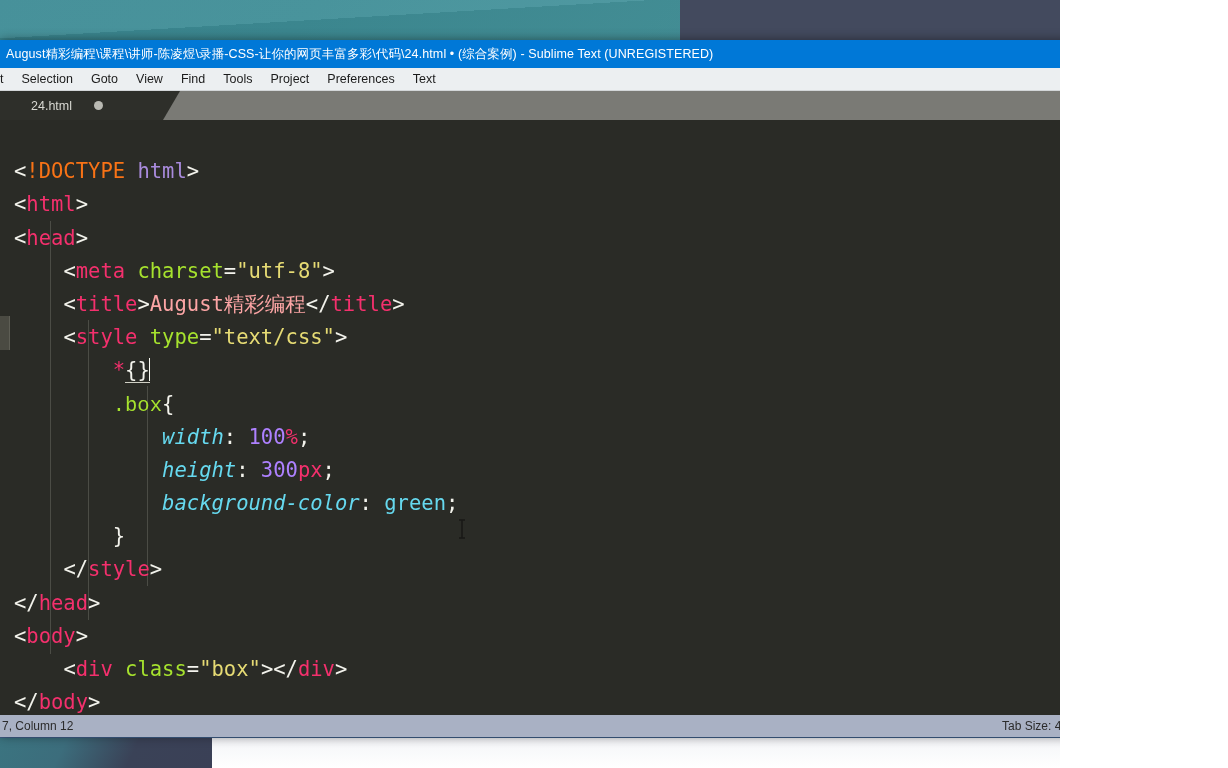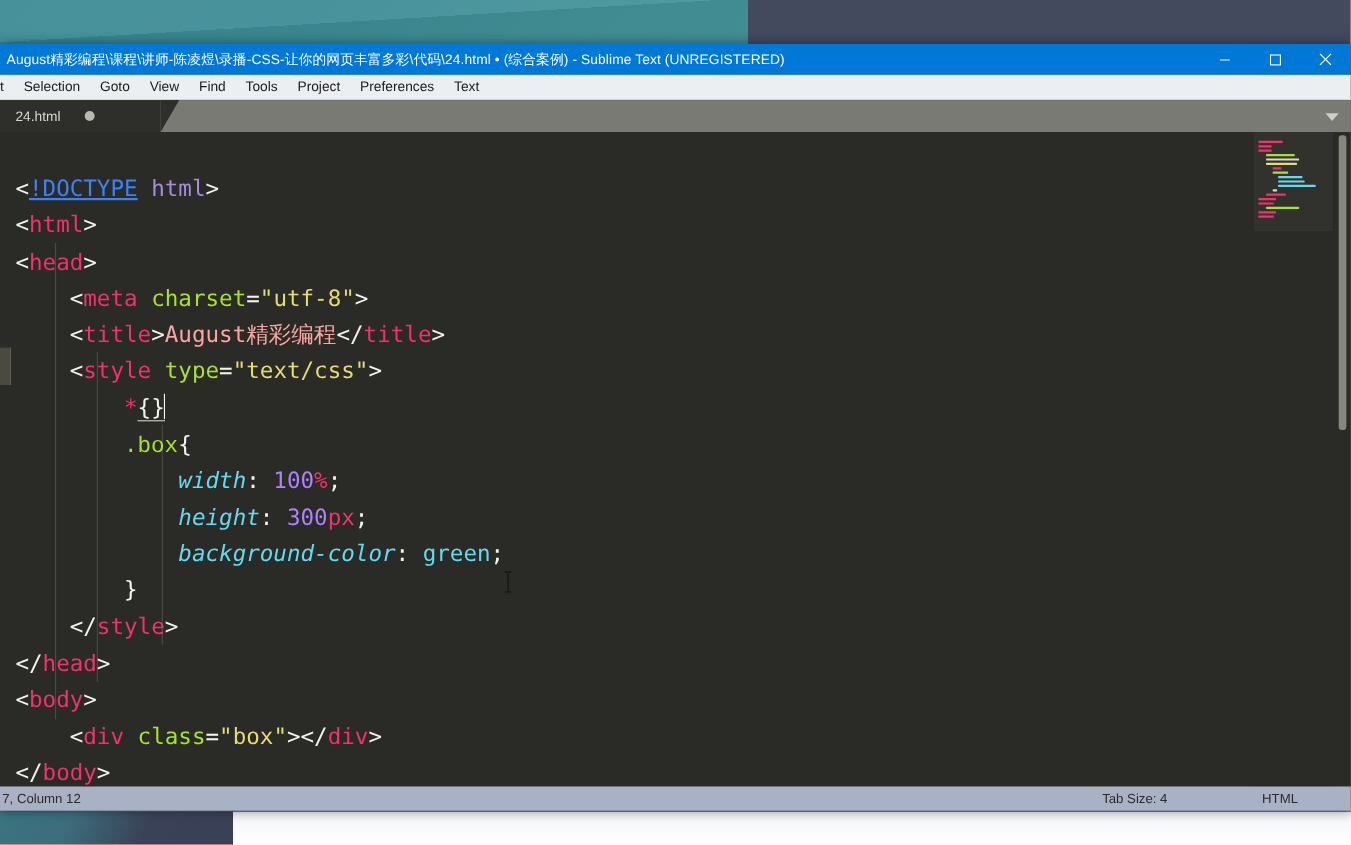--- a/index.html
+++ b/index.html
@@ -5,21 +5,21 @@
   html, body {
     margin: 0; padding: 0;
     width: 1228px; height: 768px;
     overflow: hidden;
     background: #ffffff;
     font-family: "Liberation Sans", sans-serif;
   }
 
   #screen {
     position: relative;
-    width: 1228px;
+    width: 1060px;
     height: 768px;
     overflow: hidden;
   }
 
   
   .desktop-base {
     position: absolute; left: 0; top: 0;
     width: 1228px; height: 768px;
     background: #ffffff;
   }
@@ -126,21 +126,21 @@
     user-select: none;
   }
   .tab {
     position: relative;
     height: 29px;
     display: flex;
     align-items: center;
     background: #2e2f2a;
     color: #d8d8d2;
     font-size: 12.5px;
-    padding: 0 12px 0 14px;
+    padding: 0 12px 0 31px;
     min-width: 120px;
     cursor: default;
   }
   .tab::after {
     content: "";
     position: absolute;
     right: -17px; top: 0;
     width: 0; height: 0;
     border-style: solid;
     border-width: 29px 17px 0 0;
@@ -189,21 +189,21 @@
   
   .indent-guide {
     position: absolute;
     width: 1px;
     background: #4b4c45;
   }
 
   
   .t-punct   { color: #f3f3ec; }           
   .t-tag     { color: #f4306d; }           
-  .t-doctype { color: #3b82f6; text-decoration: underline; }           
+  .t-doctype { color: #f97316; }           
   .t-dochtml { color: #a98bdd; }           
   .t-attr    { color: #a6e22e; }           
   .t-str     { color: #e6db74; }           
   .t-text    { color: #fca5a5; }           
   .t-sel     { color: #a6e22e; font-family: Liberation Mono, monospace; }           
   .t-star    { color: #f4306d; }           
   .t-prop    { color: #66d9ef; font-style: italic; }  
   .t-num     { color: #ae81ff; }           
   .t-unit    { color: #f4306d; }           
   .t-val     { color: #66d9ef; }           

